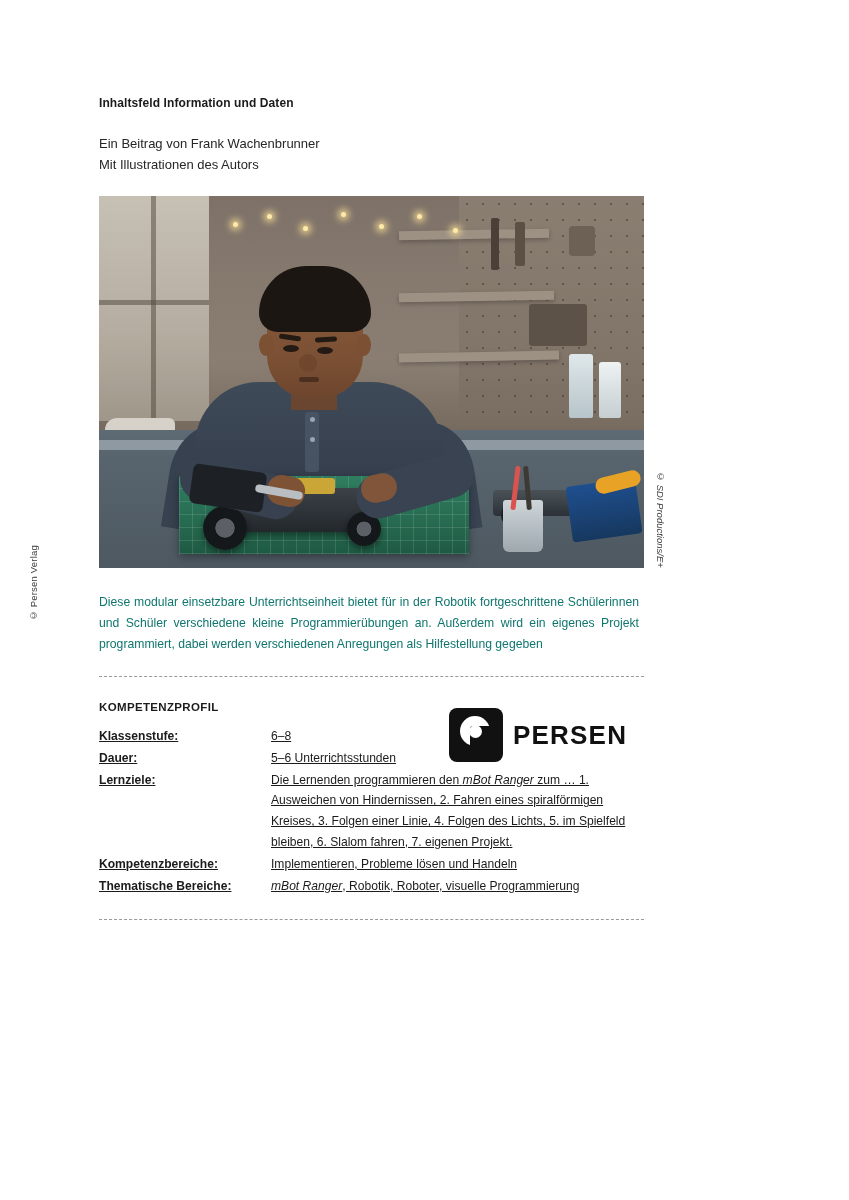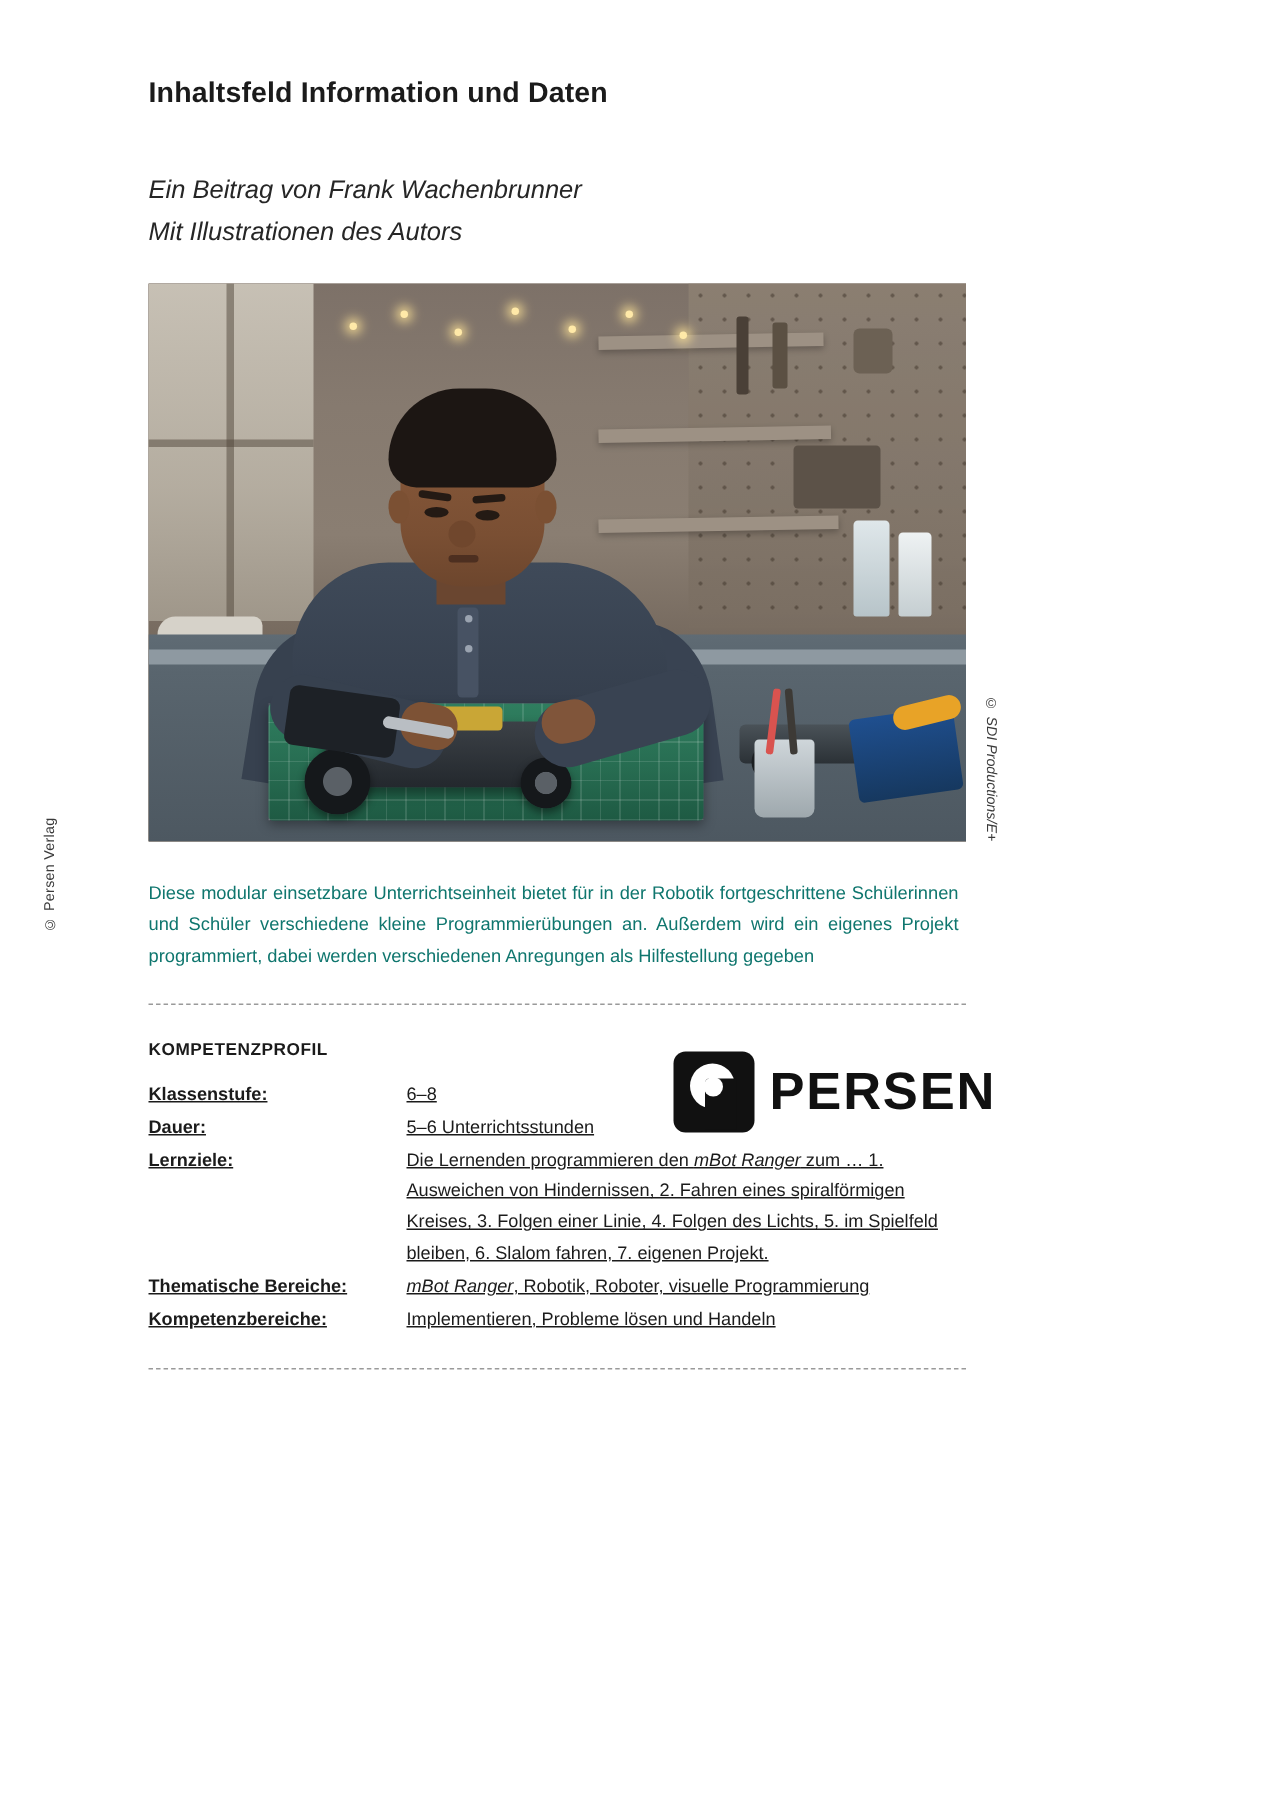--- a/index.html
+++ b/index.html
@@ -33,42 +33,41 @@
 
   
   .page {
     position: absolute;
     left: 99px;
     top: 0;
     width: 545px;
   }
 
   .field-line {
-    margin-top: 52px;
-    font-size: 19px;
+    margin-top: 96px;
+    font-size: 12px;
     font-weight: bold;
     letter-spacing: .1px;
     color: #1b1b1b;
   }
 
   h1.title {
     margin: 17px 0 0 0;
     font-size: 25.5px;
     line-height: 1.26;
     font-weight: bold;
     letter-spacing: -.15px;
     color: #1b1b1b;
   }
 
   .byline {
-    margin-top: 39px;
-    font-size: 17px;
+    margin-top: 23px;
+    font-size: 13px;
     line-height: 1.62;
     color: #262626;
-    font-style: italic;
   }
 
   
   .photo-wrap {
     position: relative;
     margin-top: 21px;
     width: 545px;
     height: 372px;
   }
   .photo {
@@ -367,21 +366,21 @@
   }
   .logo-dot {
     position: absolute;
     left: 20px; top: 17px;
     width: 13px; height: 13px;
     border-radius: 50%;
     background: #ffffff;
     z-index: 3;
   }
   .logo-text {
-    font-size: 35px;
+    font-size: 26px;
     font-weight: bold;
     letter-spacing: 1.2px;
     color: #111111;
     text-align: center;
   }
   .rule-bottom {
     border: 0;
     border-top: 1px dashed #9a9a9a;
     margin: 22px 0 0 0;
   }
@@ -508,25 +507,25 @@
         </tr>
         <tr>
           <td class="label">Dauer:</td>
           <td class="value">5–6 Unterrichtsstunden</td>
         </tr>
         <tr>
           <td class="label">Lernziele:</td>
           <td class="value">Die Lernenden programmieren den <em>mBot Ranger</em> zum … 1. Ausweichen von Hindernissen, 2. Fahren eines spiralförmigen Kreises, 3. Folgen einer Linie, 4. Folgen des Lichts, 5. im Spielfeld bleiben, 6. Slalom fahren, 7. eigenen Projekt.</td>
         </tr>
         <tr>
+          <td class="label">Kompetenzbereiche:</td>
+          <td class="value">Implementieren, Probleme lösen und Handeln</td>
+        </tr>
+        <tr>
           <td class="label">Thematische Bereiche:</td>
           <td class="value"><em>mBot Ranger</em>, Robotik, Roboter, visuelle Programmierung</td>
-        </tr>
-        <tr>
-          <td class="label">Kompetenzbereiche:</td>
-          <td class="value">Implementieren, Probleme lösen und Handeln</td>
         </tr>
       </tbody>
     </table>
   </div>
 
   <hr class="rule-bottom">
 </div>
 
 </body></html>

